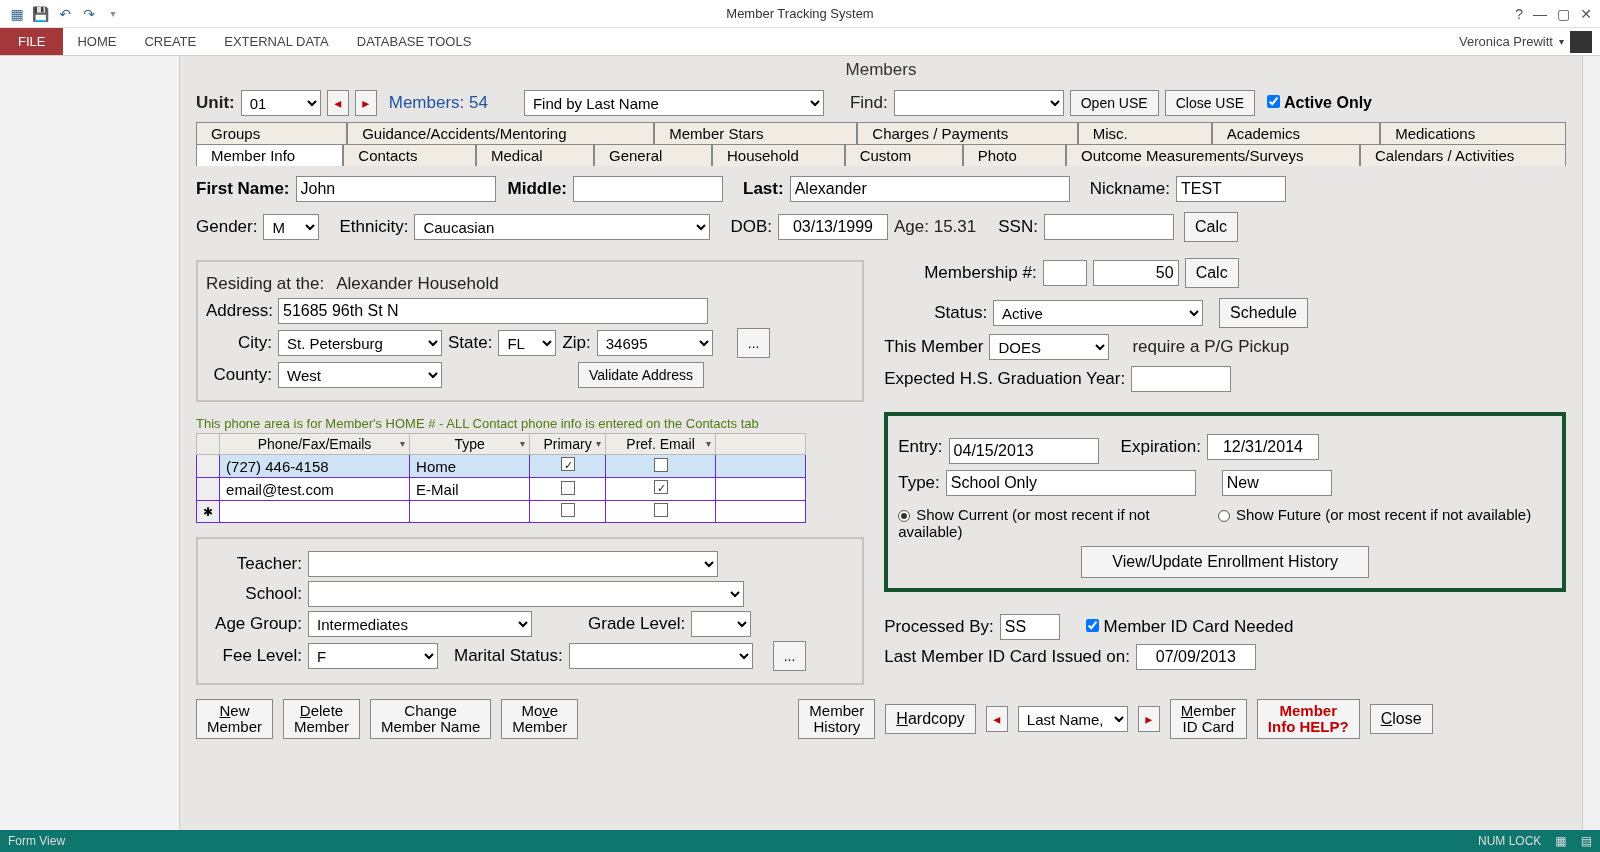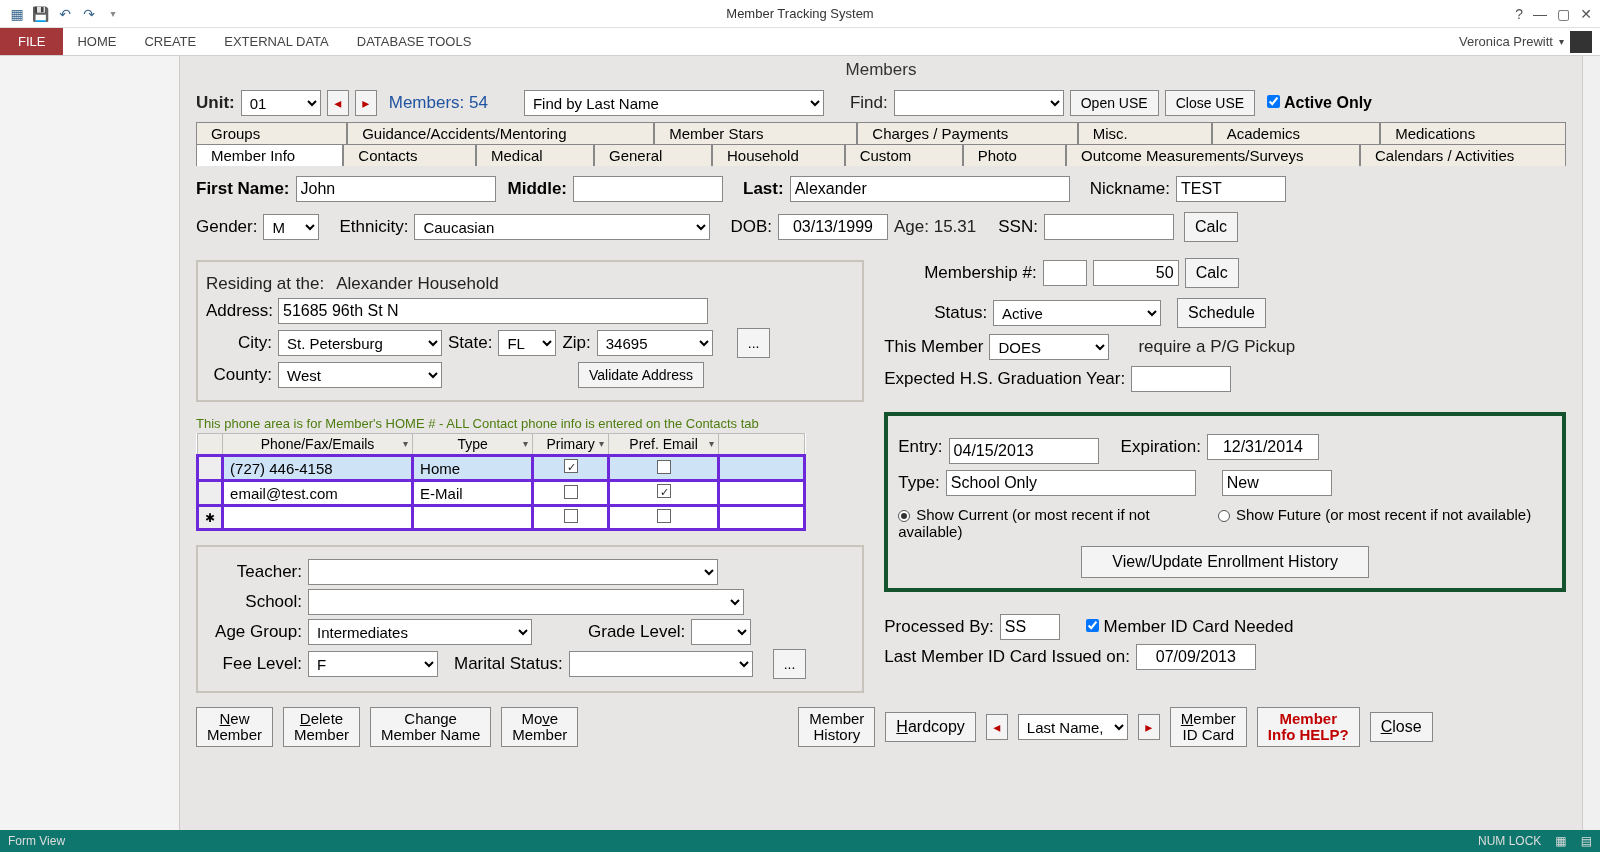--- a/index.html
+++ b/index.html
@@ -33,21 +33,21 @@
 .tabstrip2 { display:flex;}
 .maincols { display:flex; gap:20px; background:#e8e6e4; padding-top:8px;}
 .leftcol { flex:0.98;}
 .rightcol { flex:1;}
 .row { display:flex; align-items:center; gap:6px; margin:4px 0;}
 .fieldlabel { font-size:17px; text-align:right;}
 .box { border:2px solid #c8c4bc; padding:8px; margin-top:6px; background:#e8e6e4;}
 .redtxt { color:#4d7c0f; font-size:13px;}
 .phonegrid { border:1px solid #888; background:#fff; margin-top:2px;}
 .phonegrid th { background:#eeece6; border:1px solid #bbb; font-weight:normal; font-size:14px; padding:2px 4px; position:relative;}
-.phonegrid td { border:3px solid #6d28d9; font-size:15px; padding:2px 6px; height:22px;}
+.phonegrid td { border:1px solid #6d28d9; font-size:15px; padding:2px 6px; height:22px;}
 .phonegrid .selrow td { background:#cfe3f7;}
 .ck { width:14px; height:14px; display:inline-block; border:1px solid #666; background:#fff;}
 .ck.on::after{ content:"\2713"; font-size:11px; position:relative; top:-3px; left:1px; color:#222;}
 .dropico::after { content:"\25BE"; font-size:10px; color:#555; position:absolute; right:4px; top:4px;}
 .enrollbox { border:4px solid #14532d; padding:10px; margin-top:6px;}
 .radio { width:12px;height:12px;border:1px solid #555;border-radius:50%;display:inline-block;vertical-align:middle;margin-right:6px;background:#fff;}
 .radio.on::after{content:"";display:block;width:6px;height:6px;background:#333;border-radius:50%;margin:2px;}
 .bottombtns { display:flex; gap:10px; align-items:center; margin-top:10px; padding:4px 0;}
 .statusbar { position:absolute; bottom:0; left:0; right:0; height:22px; background:#0f766e; color:#ddd; font-size:12px; display:flex; align-items:center; padding:0 8px;}
 .statusbar .right { margin-left:auto; display:flex; gap:14px; align-items:center;}
@@ -245,27 +245,27 @@
 
         <div class="rightcol">
           <div class="row" style="justify-content:flex-start; padding-left:40px;">
             <span class="fieldlabel">Membership #:</span>
             <input class="inp" style="width: 44px;">
             <input class="inp" style="width: 86px; text-align: right;" value="50">
             <button class="btn" style="height:30px;font-size:16px;">Calc</button>
           </div>
           <div class="row" style="padding-left:50px;margin-top:10px;">
             <span class="fieldlabel">Status:</span>
-            <select class="sel" style="width:168px"><option>Active</option></select>
+            <select class="sel" style="width:210px"><option>Active</option></select>
             <button class="btn" style="height:30px;font-size:16px;margin-left:10px;">Schedule</button>
           </div>
           <div class="row" style="margin-top:6px;">
             <span class="fieldlabel">This Member</span>
             <select class="sel" style="width:120px"><option>DOES</option></select>
-            <span class="lbl" style="margin-left:23px;text-align:right;">require a P/G Pickup</span>
+            <span class="lbl" style="margin-left:17px;text-align:right;">require a P/G Pickup</span>
           </div>
           <div class="row" style="margin-top:6px;">
             <span class="fieldlabel">Expected H.S. Graduation Year:</span>
             <input class="inp" style="width: 100px;">
           </div>
 
           <div class="enrollbox" style="margin-top:20px;">
             <div class="row">
               <span class="fieldlabel">Entry:</span>
               <input class="inp" style="width: 150px; text-align: left; margin-top: 8px;" value="04/15/2013">

